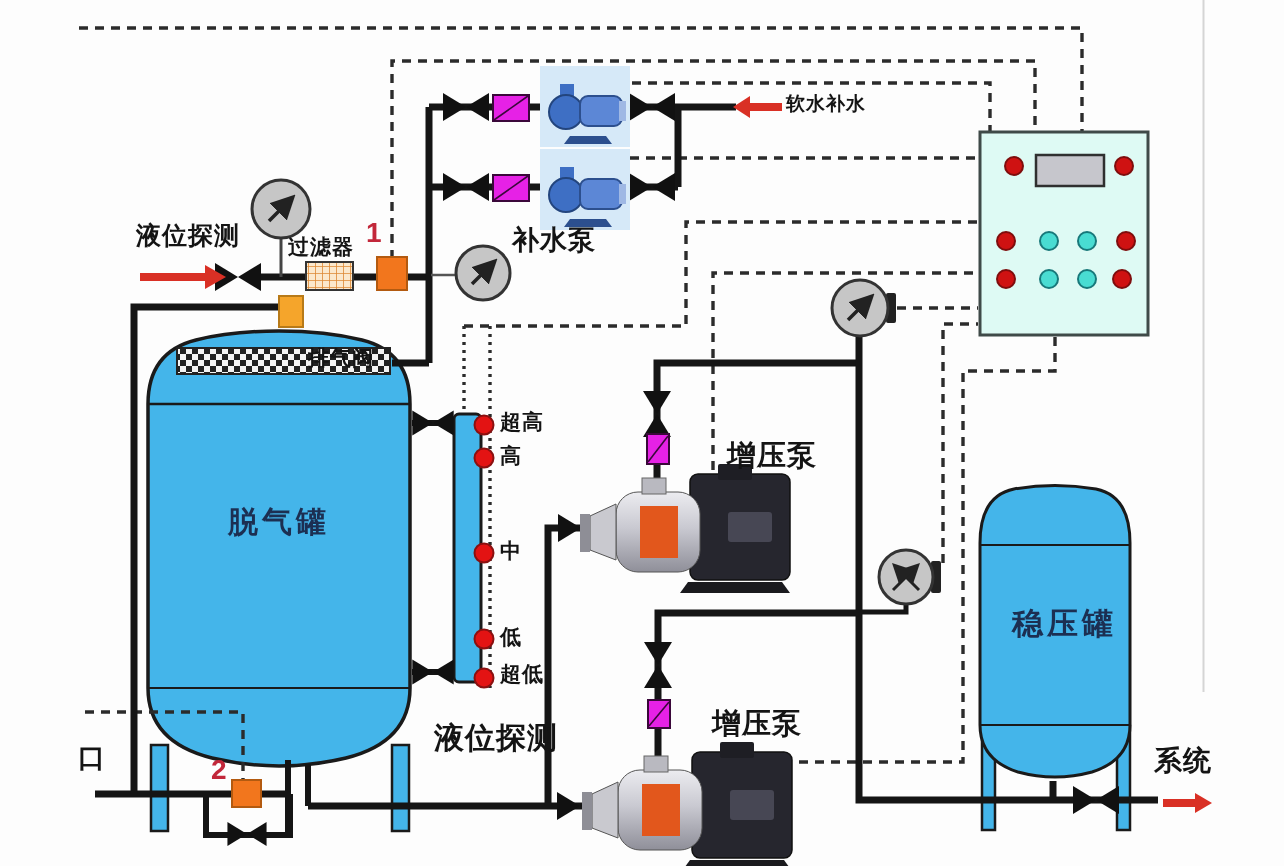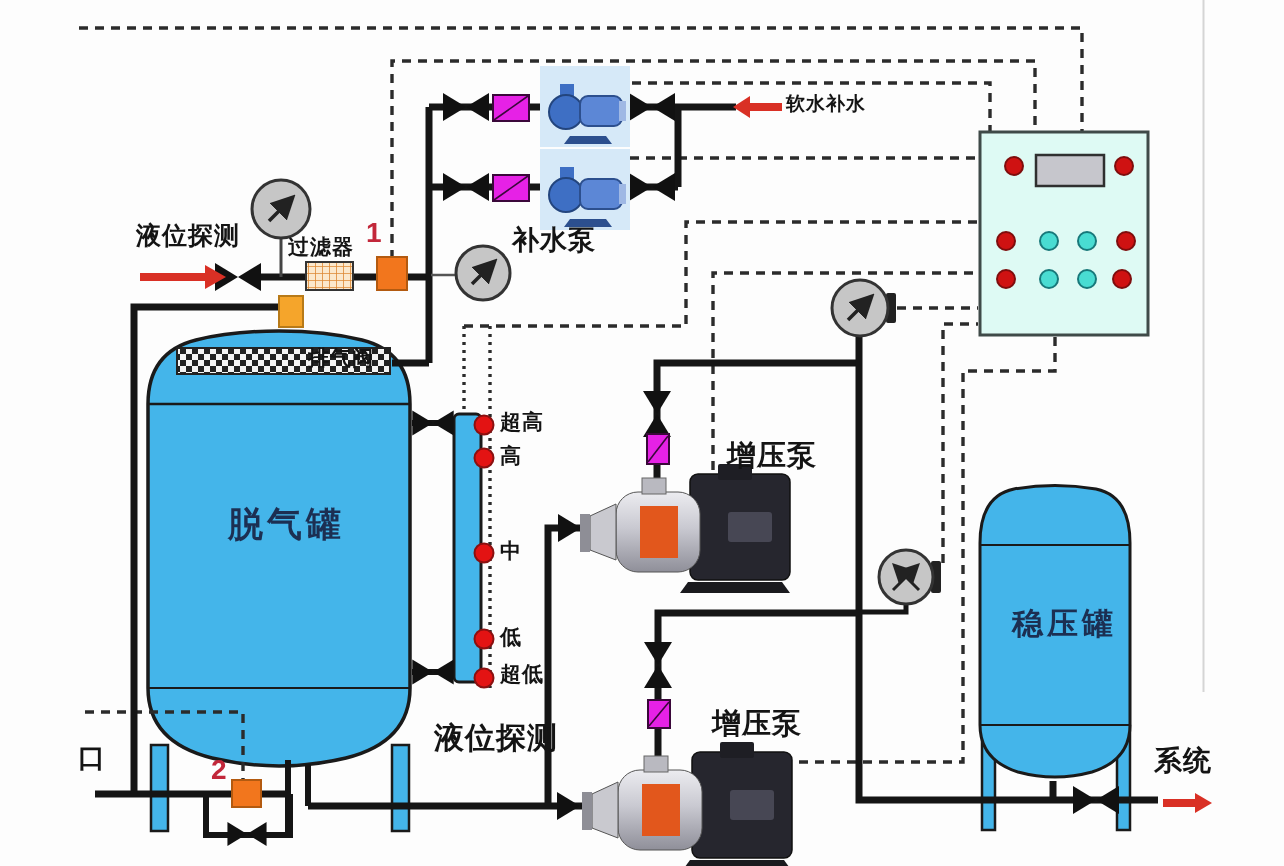--- a/index.html
+++ b/index.html
@@ -229,21 +229,21 @@
     </g>
   </g>
 </svg>
 
 <div class="lbl" style="left:136px;top:222px;font-size:25px;">液位探测</div>
 <div class="lbl" style="left:288px;top:236px;font-size:21px;">过滤器</div>
 <div class="lbl" style="left:308px;top:300px;font-size:21px;margin-top:47px;">排气阀</div>
 <div class="lbl red" style="left:366px;top:218px;font-size:28px;">1</div>
 <div class="lbl" style="left:512px;top:226px;font-size:27px;">补水泵</div>
 <div class="lbl" style="left:786px;top:94px;font-size:19px;">软水补水</div>
-<div class="lbl navy" style="left:228px;top:506px;font-size:35px;">脱气罐</div>
+<div class="lbl navy" style="left:228px;top:506px;font-size:30px;">脱气罐</div>
 <div class="lbl" style="left:500px;top:411px;font-size:21px;">超高</div>
 <div class="lbl" style="left:500px;top:445px;font-size:21px;">高</div>
 <div class="lbl" style="left:500px;top:540px;font-size:21px;">中</div>
 <div class="lbl" style="left:500px;top:626px;font-size:21px;">低</div>
 <div class="lbl" style="left:500px;top:663px;font-size:21px;">超低</div>
 <div class="lbl" style="left:434px;top:722px;font-size:30px;">液位探测</div>
 <div class="lbl" style="left:727px;top:440px;font-size:29px;">增压泵</div>
 <div class="lbl" style="left:712px;top:708px;font-size:29px;">增压泵</div>
 <div class="lbl navy" style="left:1012px;top:608px;font-size:31px;text-align:right;">稳压罐</div>
 <div class="lbl red" style="left:211px;top:755px;font-size:28px;">2</div>

